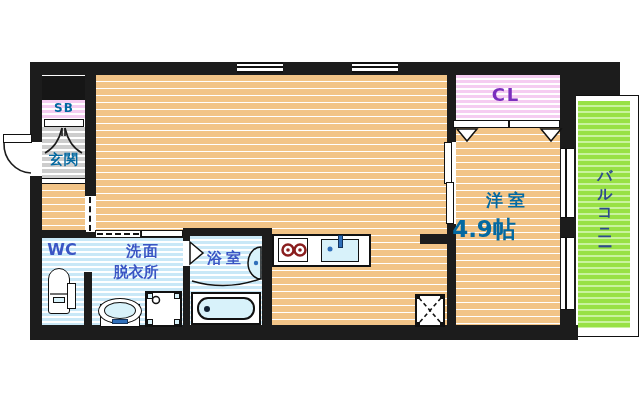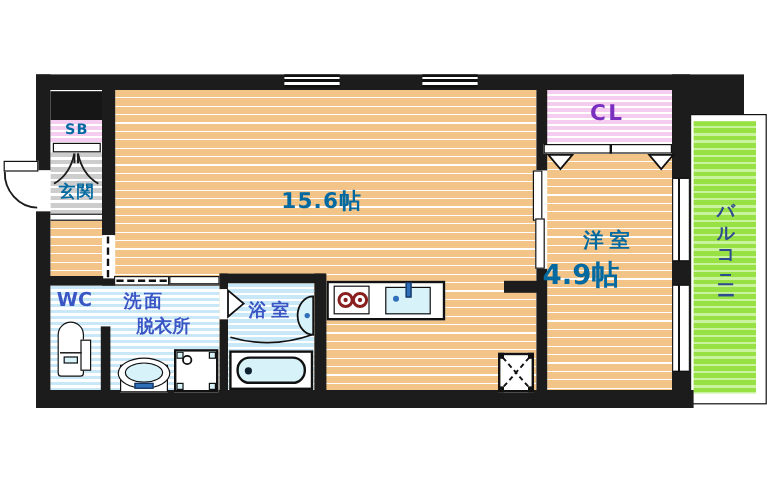--- a/index.html
+++ b/index.html
@@ -152,29 +152,28 @@
       <rect x="440" y="294" width="5" height="5" fill="#111"></rect>
       <rect x="415" y="322" width="5" height="5" fill="#111"></rect>
       <rect x="440" y="322" width="5" height="5" fill="#111"></rect>
     </g>
 
     <circle cx="156" cy="300" r="3.5" fill="#fff" stroke="#111" stroke-width="1.5"></circle>
 
     <line x1="50" y1="294" x2="68" y2="294" stroke="#111" stroke-width="1.2"></line>
   </svg>
 
-  <div class="label" style="left:268px;top:155px;font-size:18px;letter-spacing:1px;">15.6帖</div>
 
   <div class="label" style="left:508px;top:189px;font-size:17px;letter-spacing:5px;">洋室</div>
   <div class="label" style="left:484px;top:214px;font-size:23px;">4.9帖</div>
 
   <div class="label lbl-purple" style="left:506px;top:84px;font-size:18px;letter-spacing:2px;">CL</div>
   <div class="label" style="left:64px;top:101px;font-size:12px;letter-spacing:1px;">SB</div>
   <div class="label" style="left:64px;top:151px;font-size:14px;letter-spacing:1px;">玄関</div>
 
   <div class="label lbl-blue" style="left:62px;top:240px;font-size:16px;text-align:right;">WC</div>
-  <div class="label lbl-blue" style="left:120px;top:242px;font-size:15px;letter-spacing:2px;">洗面</div>
+  <div class="label lbl-blue" style="left:143px;top:242px;font-size:15px;letter-spacing:2px;">洗面</div>
   <div class="label lbl-blue" style="left:136px;top:263px;font-size:15px;">脱衣所</div>
   <div class="label lbl-blue" style="left:226px;top:249px;font-size:15px;letter-spacing:4px;">浴室</div>
 
   <div class="label lbl-navy vertical-text" style="left:595px;top:158px;font-size:15px;letter-spacing:3px;transform:none;font-weight:bold;">バルコニー</div>
 
 </div>
 
 </body></html>

